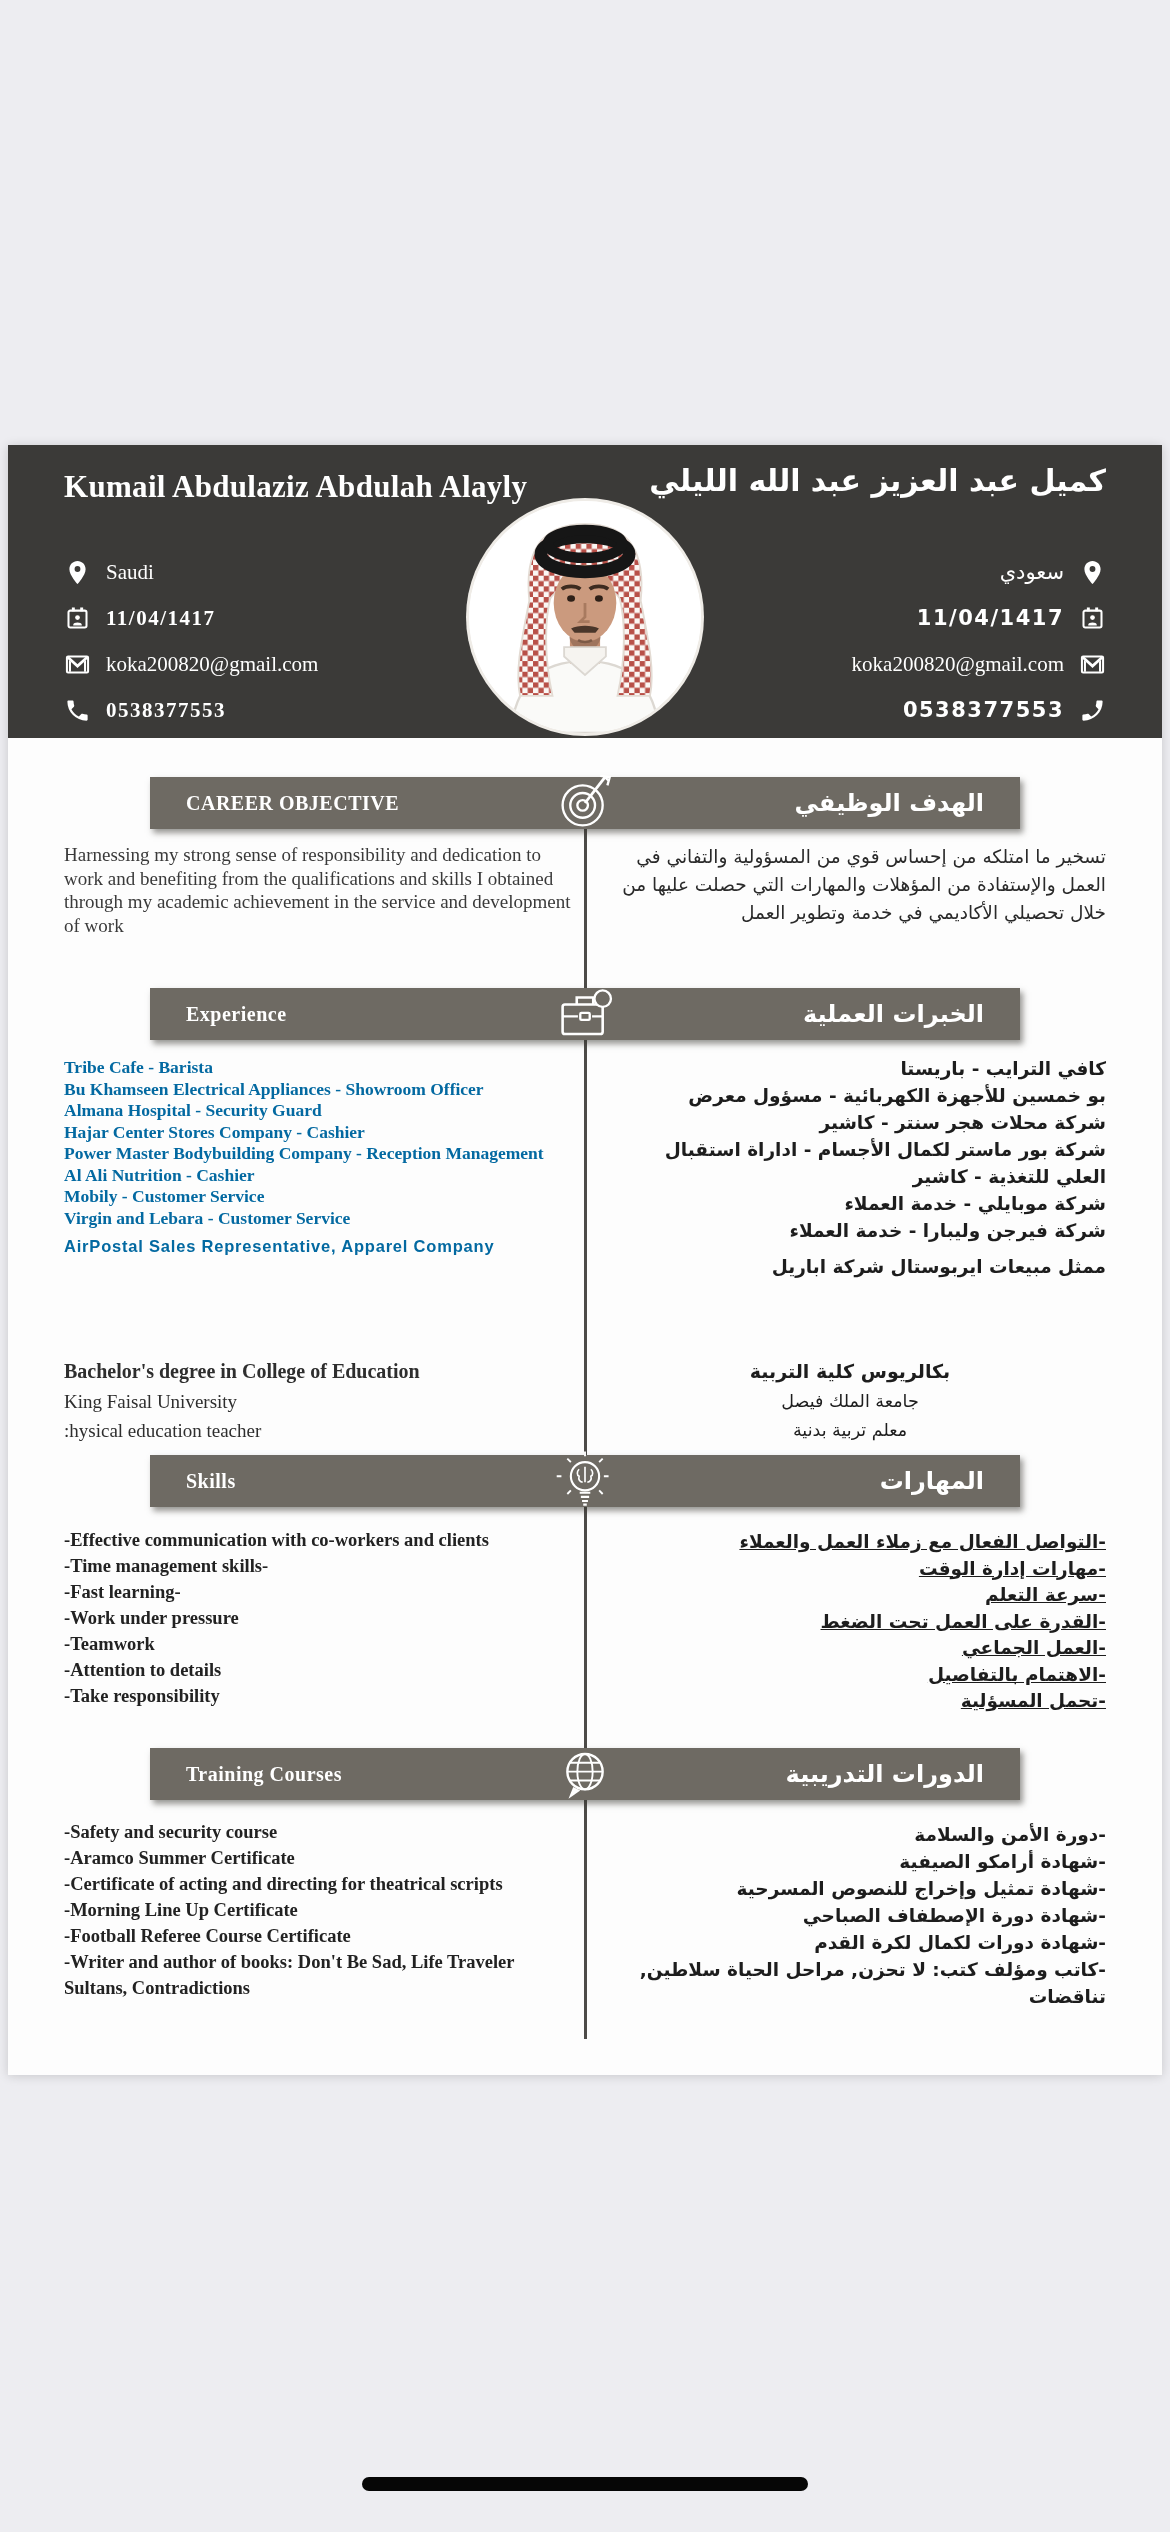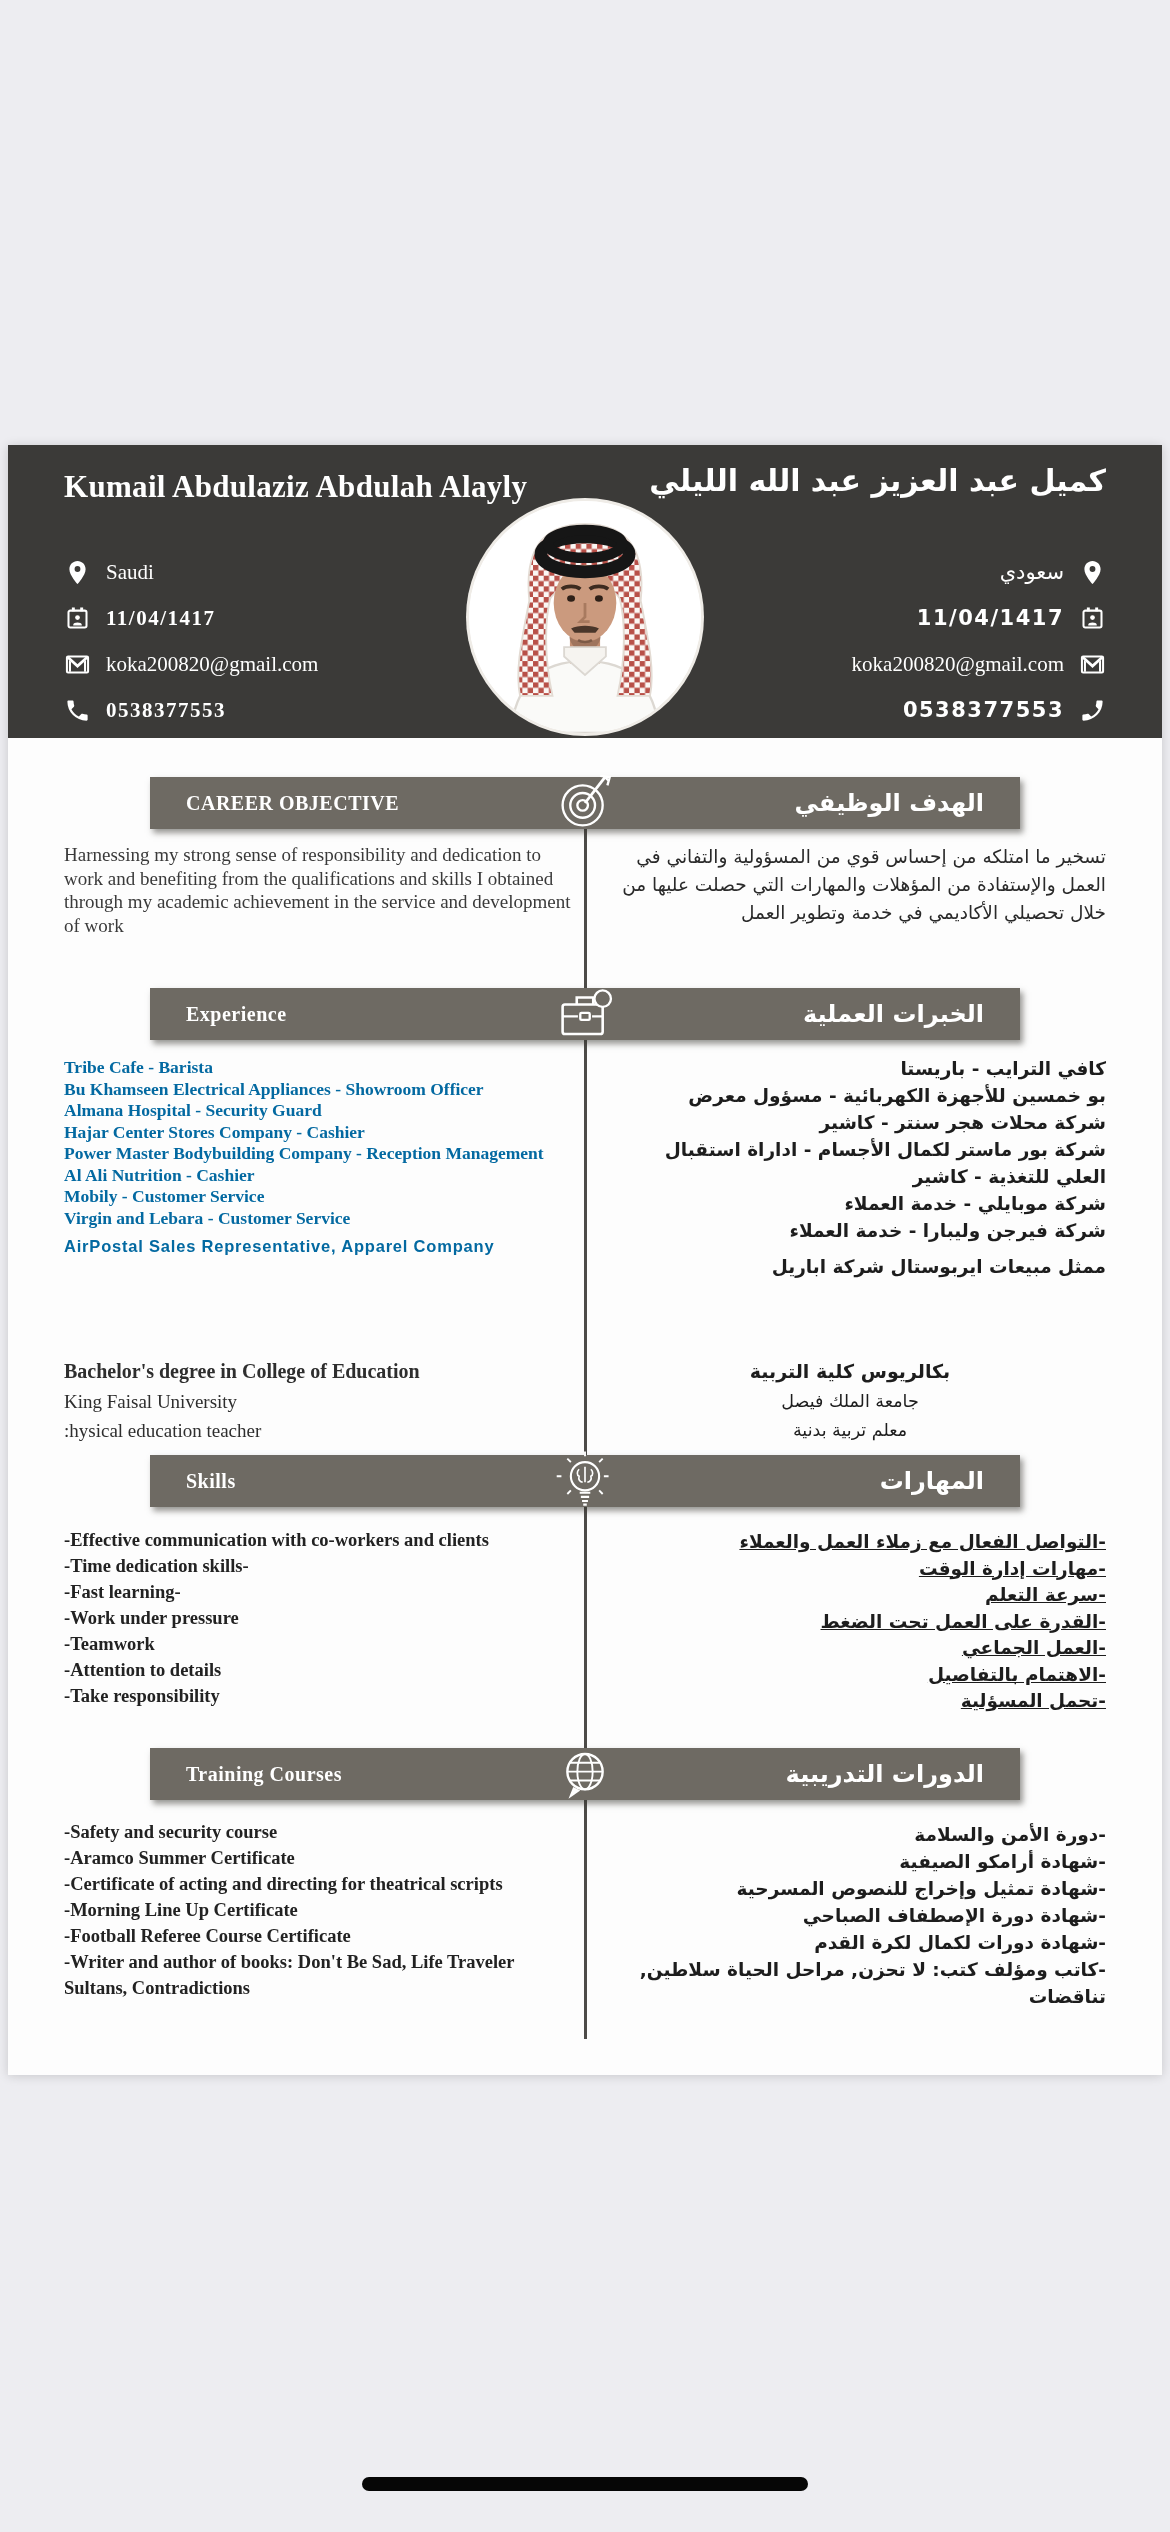--- a/index.html
+++ b/index.html
@@ -257,21 +257,21 @@
       <svg viewBox="0 0 56 56" width="66" height="66">
         <circle cx="28" cy="24" r="12" fill="#6e6a63" stroke="#fff" stroke-width="1.8"></circle>
         <path d="M23 18c-2 2-2 5 0 6-1 3 1 5 3 5M33 18c2 2 2 5 0 6 1 3-1 5-3 5M28 16v13" stroke="#fff" stroke-width="1.4" fill="none"></path>
         <path d="M23.5 38h9M24.5 41.5h7M25.5 45h5M26.5 48h3" stroke="#fff" stroke-width="1.8"></path>
         <path d="M28 7v-4M40 12l3-3M16 12l-3-3M44 24h4M8 24h-4M40 36l3 3M16 36l-3 3" stroke="#fff" stroke-width="1.6"></path>
       </svg>
     </span>
   </div>
   <div class="col-en ski-en">
     <div>-Effective communication with co-workers and clients</div>
-    <div>-Time dedication skills-</div>
+    <div>-Time management skills-</div>
     <div>-Fast learning-</div>
     <div>-Work under pressure</div>
     <div>-Teamwork</div>
     <div>-Attention to details</div>
     <div>-Take responsibility</div>
   </div>
   <div class="col-ar ski-ar">
     <div>-التواصل الفعال مع زملاء العمل والعملاء</div>
     <div>-مهارات إدارة الوقت</div>
     <div>-سرعة التعلم</div>

